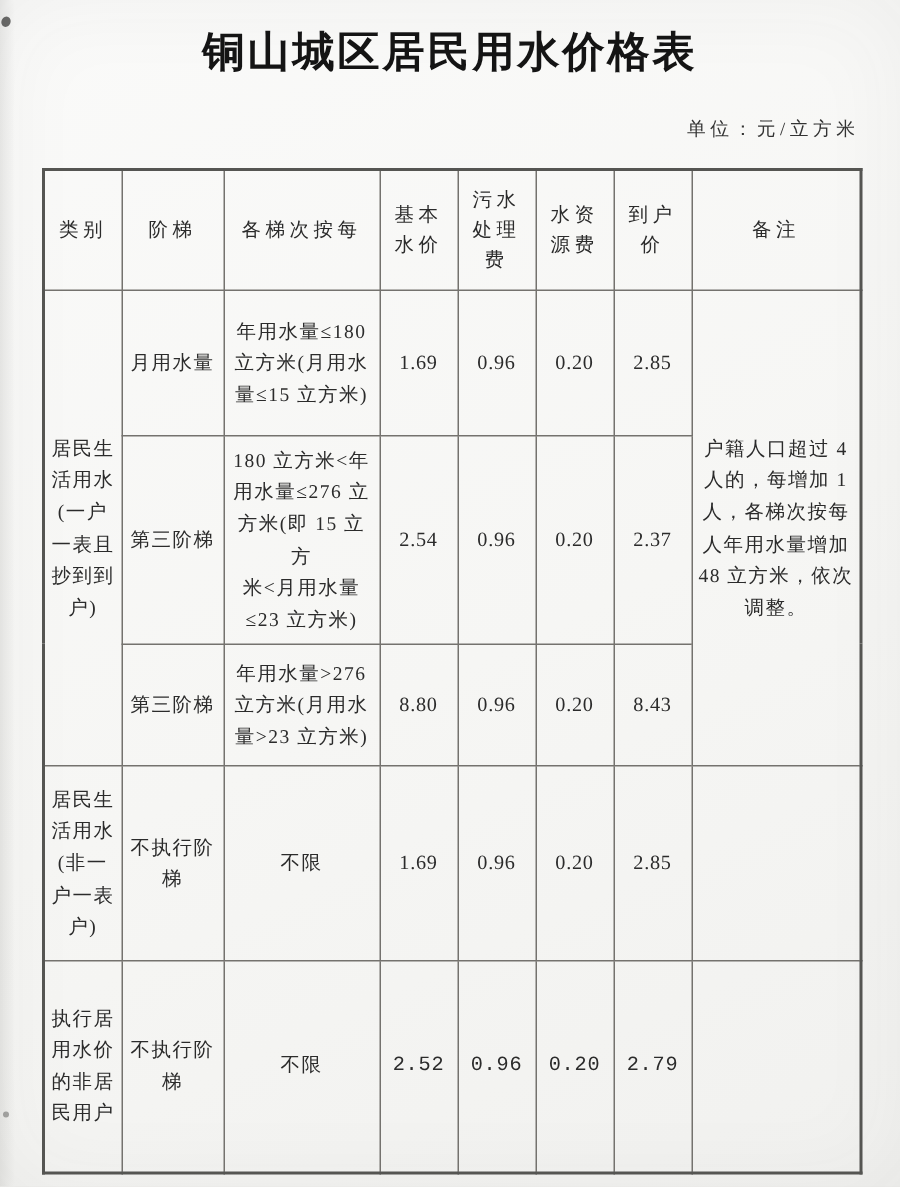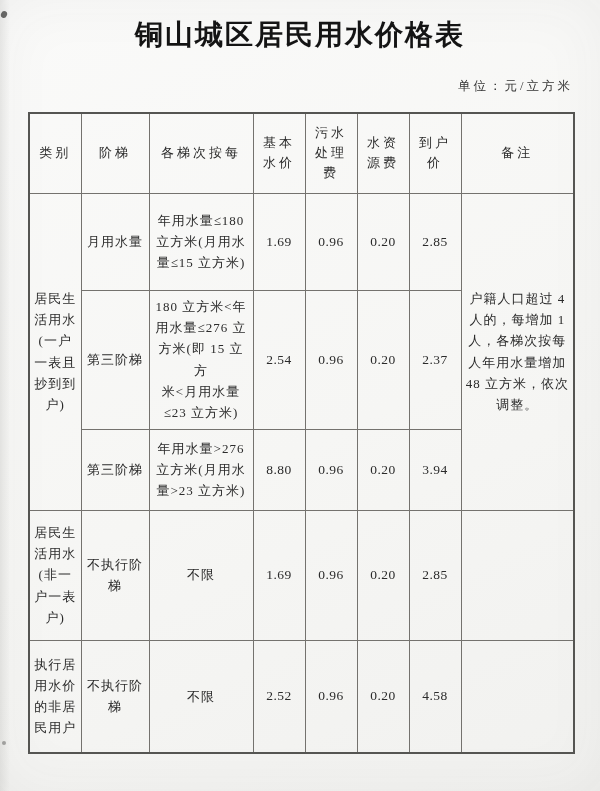--- a/index.html
+++ b/index.html
@@ -54,21 +54,21 @@
     padding: 2px 3px;
     color: #2b2b2b;
   }
   .price-table th { letter-spacing: 3px; line-height: 1.55; }
   .price-table td.num { letter-spacing: 0.5px; font-size: 13.5px; margin-left: 24px; }
   tr.rh-head { height: 80px; }
   tr.rh-1 { height: 97px; }
   tr.rh-2 { height: 139px; }
   tr.rh-3 { height: 81px; }
   tr.rh-4 { height: 130px; }
-  tr.rh-5 { height: 113px; }
+  tr.rh-5 { height: 142px; font-family: Liberation Mono, monospace; }
   
   .speck-a {
     position: absolute; left: 1px; top: 11px;
     width: 6px; height: 7px; border-radius: 50%;
     background: #3a3a38; opacity: 0.75; transform: rotate(25deg);
   }
   .speck-b {
     position: absolute; left: 2px; top: 741px;
     width: 4px; height: 4px; border-radius: 50%;
     background: #4a4a46; opacity: 0.45;
@@ -156,21 +156,21 @@
         </tr>
 
         <tr class="rh-3">
           <td>第三阶梯</td>
           <td>年用水量&gt;276
 立方米(月用水
 量&gt;23 立方米)</td>
           <td class="num">8.80</td>
           <td class="num">0.96</td>
           <td class="num">0.20</td>
-          <td class="num">3.94</td>
+          <td class="num">8.43</td>
         </tr>
 
         <tr class="rh-4">
           <td>居民生
 活用水
 (非一
 户一表
 户)</td>
           <td>不执行阶
 梯</td>
@@ -186,19 +186,19 @@
           <td>执行居
 用水价
 的非居
 民用户</td>
           <td>不执行阶
 梯</td>
           <td>不限</td>
           <td class="num">2.52</td>
           <td class="num">0.96</td>
           <td class="num">0.20</td>
-          <td class="num">4.58</td>
+          <td class="num">2.79</td>
           <td></td>
         </tr>
       </tbody>
     </table>
   </div>
 </div>
 
 </body></html>

